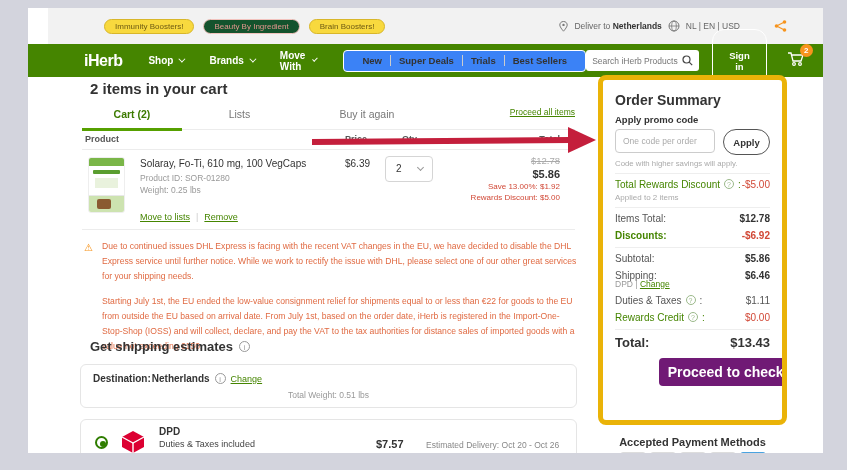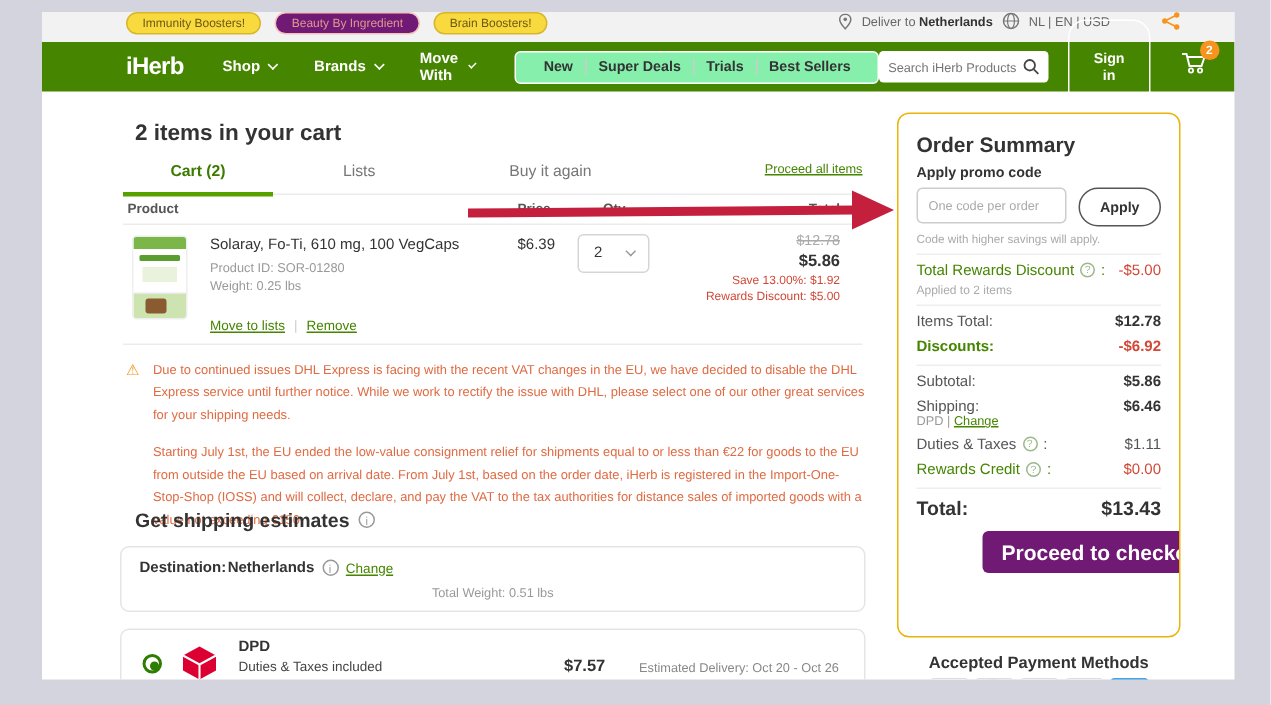--- a/index.html
+++ b/index.html
@@ -1,34 +1,34 @@
 <!DOCTYPE html>
 <html><head>
 <meta charset="utf-8">
 <style>
   * { margin:0; padding:0; box-sizing:border-box; }
   html,body { width:847px; height:470px; }
   body { background:#d3d4dd; font-family:"Liberation Sans", sans-serif; position:relative; overflow:hidden; }
   .page { position:absolute; left:28px; top:8px; width:795px; height:445px; background:#fff; overflow:hidden; }
 
   
-  .topbar { height:20px; background:#f2f2f2; display:flex; align-items:flex-start; padding:0 36px 0 56px; }
+  .topbar { height:36px; background:#f2f2f2; display:flex; align-items:center; padding:0 36px 0 56px;margin-left:20px; }
   .pill { font-size:8px; padding:2px 10px; border-radius:9px; white-space:nowrap; margin-right:9px; }
   .pill-yellow { background:#f8d93e; border:1px solid #d8b62a; color:#6d5a13; }
-  .pill-pink { background:#701a75; border:1px solid #f2c3be; color:#e2968e; }
+  .pill-pink { background:#14532d; border:1px solid #f2c3be; color:#e2968e; }
   .topbar-right { margin-left:auto; display:flex; align-items:center; gap:6px; font-size:8.5px; color:#666; }
   .topbar-right b { color:#333; }
   .share { margin-left:28px; }
 
   
   .navbar { height:33px; background:#458500; display:flex; align-items:center; padding:0 30px 0 56px; color:#fff; }
   .logo { font-size:16px; font-weight:bold; letter-spacing:-0.5px; margin-right:26px; }
   .menu { font-size:10px; font-weight:bold; margin-right:26px; display:flex; align-items:center; gap:5px; }
   .chev { width:5px; height:5px; border-right:1.5px solid #fff; border-bottom:1.5px solid #fff; transform:rotate(45deg) translateY(-2px); display:inline-block; }
-  .quickbox { border:1px solid #fff; border-radius:4px; background:#86efac; color:#333; display:flex; align-items:center; height:22px; padding:0 10px; margin-left:2px; }
+  .quickbox { border:1px solid #fff; border-radius:4px; background:#3b82f6; color:#333; display:flex; align-items:center; height:22px; padding:0 10px; margin-left:2px; }
   .quickbox span { font-size:9.5px; font-weight:bold; padding:0 8px; border-left:1px solid #ccc; white-space:nowrap; }
   .quickbox span:first-child { border-left:none; }
   .search { margin-left:auto; width:126px; height:21px; background:#fff; border-radius:3px; display:flex; align-items:center; padding:0 6px; }
   .search input { border:none; outline:none; flex:1; font-size:8.5px; color:#333; width:90px; font-family:"Liberation Sans",sans-serif;}
   .signin { margin-left:13px; border:1px solid #fff; border-radius:12px; font-size:9.5px; font-weight:bold; padding:20px 16px; background:transparent; color:#fff; }
   .cartwrap { position:relative; margin-left:20px; }
   .badge { position:absolute; top:-7px; right:-8px; width:13px; height:13px; background:#f7941d; border-radius:50%; color:#fff; font-size:8px; font-weight:bold; text-align:center; line-height:13px; }
 
   
   .h1 { position:absolute; left:62px; top:72px; font-size:15px; font-weight:bold; color:#333; }
@@ -81,21 +81,21 @@
   .radio { position:absolute; left:14px; top:16px; width:13px; height:13px; border-radius:50%; border:2px solid #2f7d00; background:#fff; }
   .radio::after { content:""; position:absolute; left:2.5px; top:2.5px; width:6px; height:6px; border-radius:50%; background:#2f7d00; }
   .dpdlogo { position:absolute; left:40px; top:10px; width:24px; height:24px; }
   .dpdname { position:absolute; left:78px; top:6px; font-size:10px; font-weight:bold; color:#333; }
   .dpddt { position:absolute; left:78px; top:19px; font-size:9px; color:#444; }
   .dpdfree { position:absolute; left:78px; top:32px; font-size:8px; color:#d14836; }
   .dpdprice { position:absolute; left:295px; top:18px; font-size:11px; font-weight:bold; color:#333; }
   .dpddel { position:absolute; left:345px; top:20px; font-size:8.5px; color:#888; }
 
   
-  .side { position:absolute; left:570px; top:67px; width:189px; height:350px; border:1px solid #eab308; border-radius:8px; background:#fff; padding:12px; overflow:hidden; }
+  .side { position:absolute; left:570px; top:67px; width:189px; height:350px; border:5px solid #eab308; border-radius:8px; background:#fff; padding:12px; overflow:hidden; }
   .ostitle { font-size:14px; font-weight:bold; color:#333; margin-bottom:6px; }
   .promolabel { font-size:9.5px; font-weight:bold; color:#333; margin-bottom:4px; }
   .promorow { display:flex; gap:8px; margin-bottom:4px; }
   .promoinput { width:100px; height:24px; border:1px solid #ccc; border-radius:4px; font-size:8.5px; padding:0 7px; color:#333; outline:none; font-family:"Liberation Sans",sans-serif;}
   .promoinput::placeholder { color:#aaa; }
   .applybtn { width:57px; height:26px; border:1.5px solid #555; border-radius:13px; background:#fff; font-size:9.5px; font-weight:bold; color:#333; }
   .promonote { font-size:7.8px; color:#aaa; margin-bottom:5px; }
   .shr { border:none; border-top:1px solid #eee; margin:5px 0; }
   .srow { display:flex; justify-content:space-between; align-items:center; font-size:10px; color:#555; margin-bottom:6px; }
   .srow .lab { display:flex; align-items:flex-start; gap:4px; }

